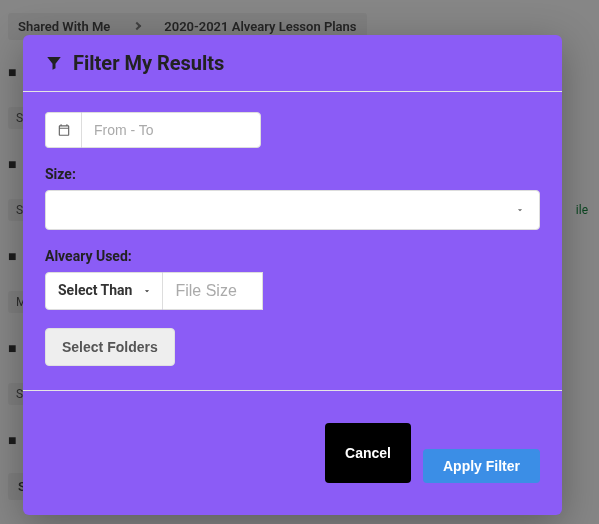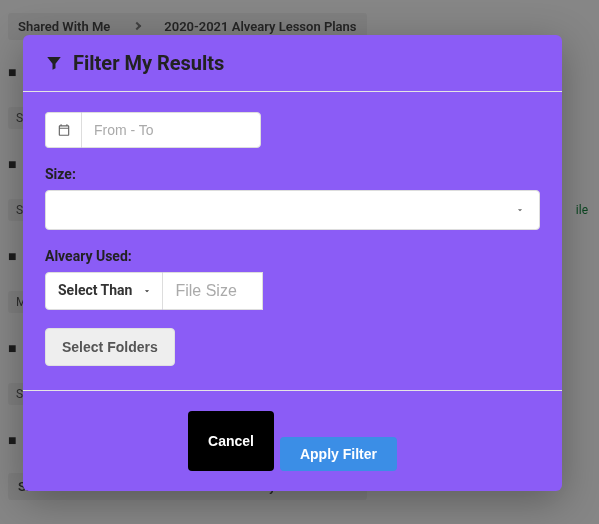--- a/index.html
+++ b/index.html
@@ -191,24 +191,24 @@
       border-radius: 4px;
       padding: 10px 16px;
       font-weight: 700;
       color: #555;
       font-size: 14px;
       cursor: pointer;
     }
 
     .modal-footer {
       border-top: 1px solid #e5e5e5;
-      padding: 20px 22px;
-      display: flex;
-      justify-content: center;
-      gap: 6px;
+      padding: 32px 22px;
+      display: flex;
+      justify-content: flex-end;
+      gap: 12px;
     }
     .btn {
       padding: 9px 20px;
       border-radius: 4px;
       font-weight: 700;
       font-size: 14px;
       cursor: pointer;
       border: none;
     }
     .btn-cancel { background: #000; color: #fff; }

